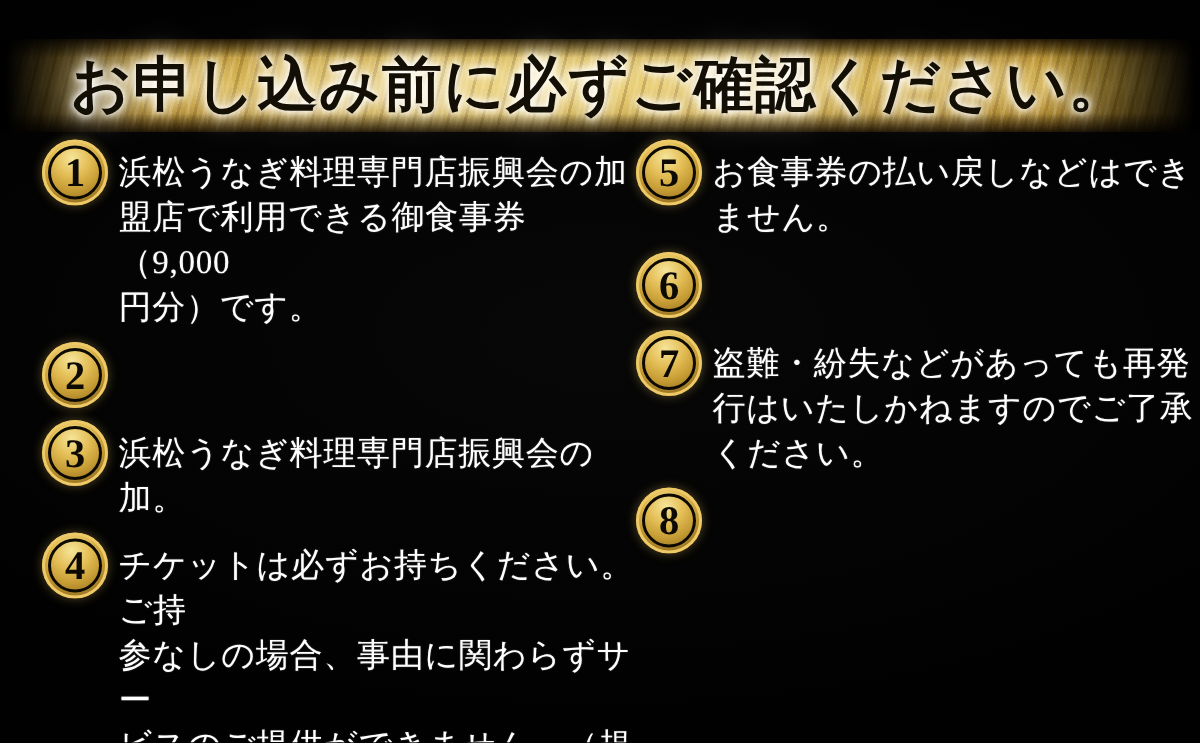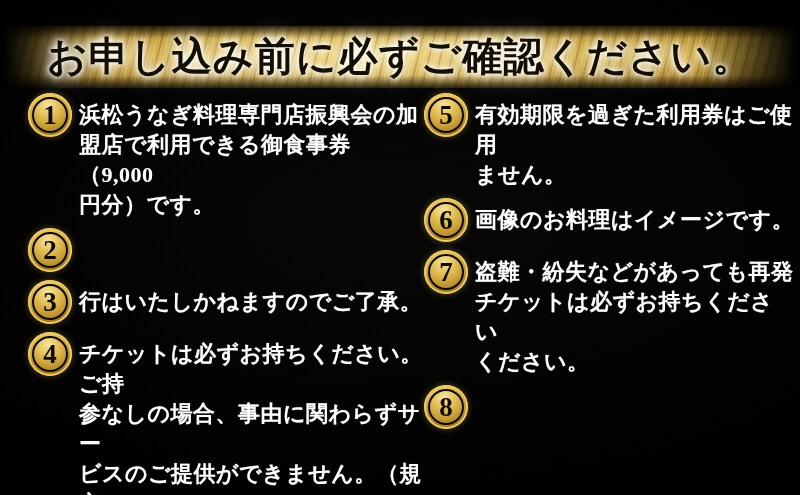--- a/index.html
+++ b/index.html
@@ -66,21 +66,21 @@
     display: flex;
     align-items: flex-start;
     gap: 7px;
     margin-bottom: 15px;
   }
   .note-text {
     white-space: pre-line;
     color: #ffffff;
     font-size: 22px;
     line-height: 30px;
-    font-weight: 700;
+    font-weight: 400;
     letter-spacing: 0.5px;
     text-shadow: 0 0 1px rgba(255,255,255,0.4);
   }
 
   
   .coin {
     position: relative;
     flex: 0 0 44px;
     width: 44px;
     height: 44px;
@@ -132,52 +132,51 @@
         </div>
         <div class="note">
           <div class="coin">
             <span class="coin-num">2</span>
           </div>
         </div>
         <div class="note">
           <div class="coin">
             <span class="coin-num">3</span>
           </div>
-          <div class="note-text">行はいたしかねますのでご了承。</div>
+          <div class="note-text">浜松うなぎ料理専門店振興会の加。</div>
         </div>
         <div class="note">
           <div class="coin">
             <span class="coin-num">4</span>
           </div>
           <div class="note-text">チケットは必ずお持ちください。ご持
 参なしの場合、事由に関わらずサー
 ビスのご提供ができません。（規定
 の料金をご請求させていただきます）</div>
         </div>
       </div>
     <div class="col col-right" id="col-right">
         <div class="note">
           <div class="coin">
             <span class="coin-num">5</span>
           </div>
-          <div class="note-text">有効期限を過ぎた利用券はご使用
+          <div class="note-text">お食事券の払い戻しなどはでき
 ません。</div>
         </div>
         <div class="note">
           <div class="coin">
             <span class="coin-num">6</span>
           </div>
-          <div class="note-text">画像のお料理はイメージです。</div>
         </div>
         <div class="note">
           <div class="coin">
             <span class="coin-num">7</span>
           </div>
           <div class="note-text">盗難・紛失などがあっても再発
-チケットは必ずお持ちください
+行はいたしかねますのでご了承
 ください。</div>
         </div>
         <div class="note">
           <div class="coin">
             <span class="coin-num">8</span>
           </div>
         </div>
       </div>
   </div>
 

